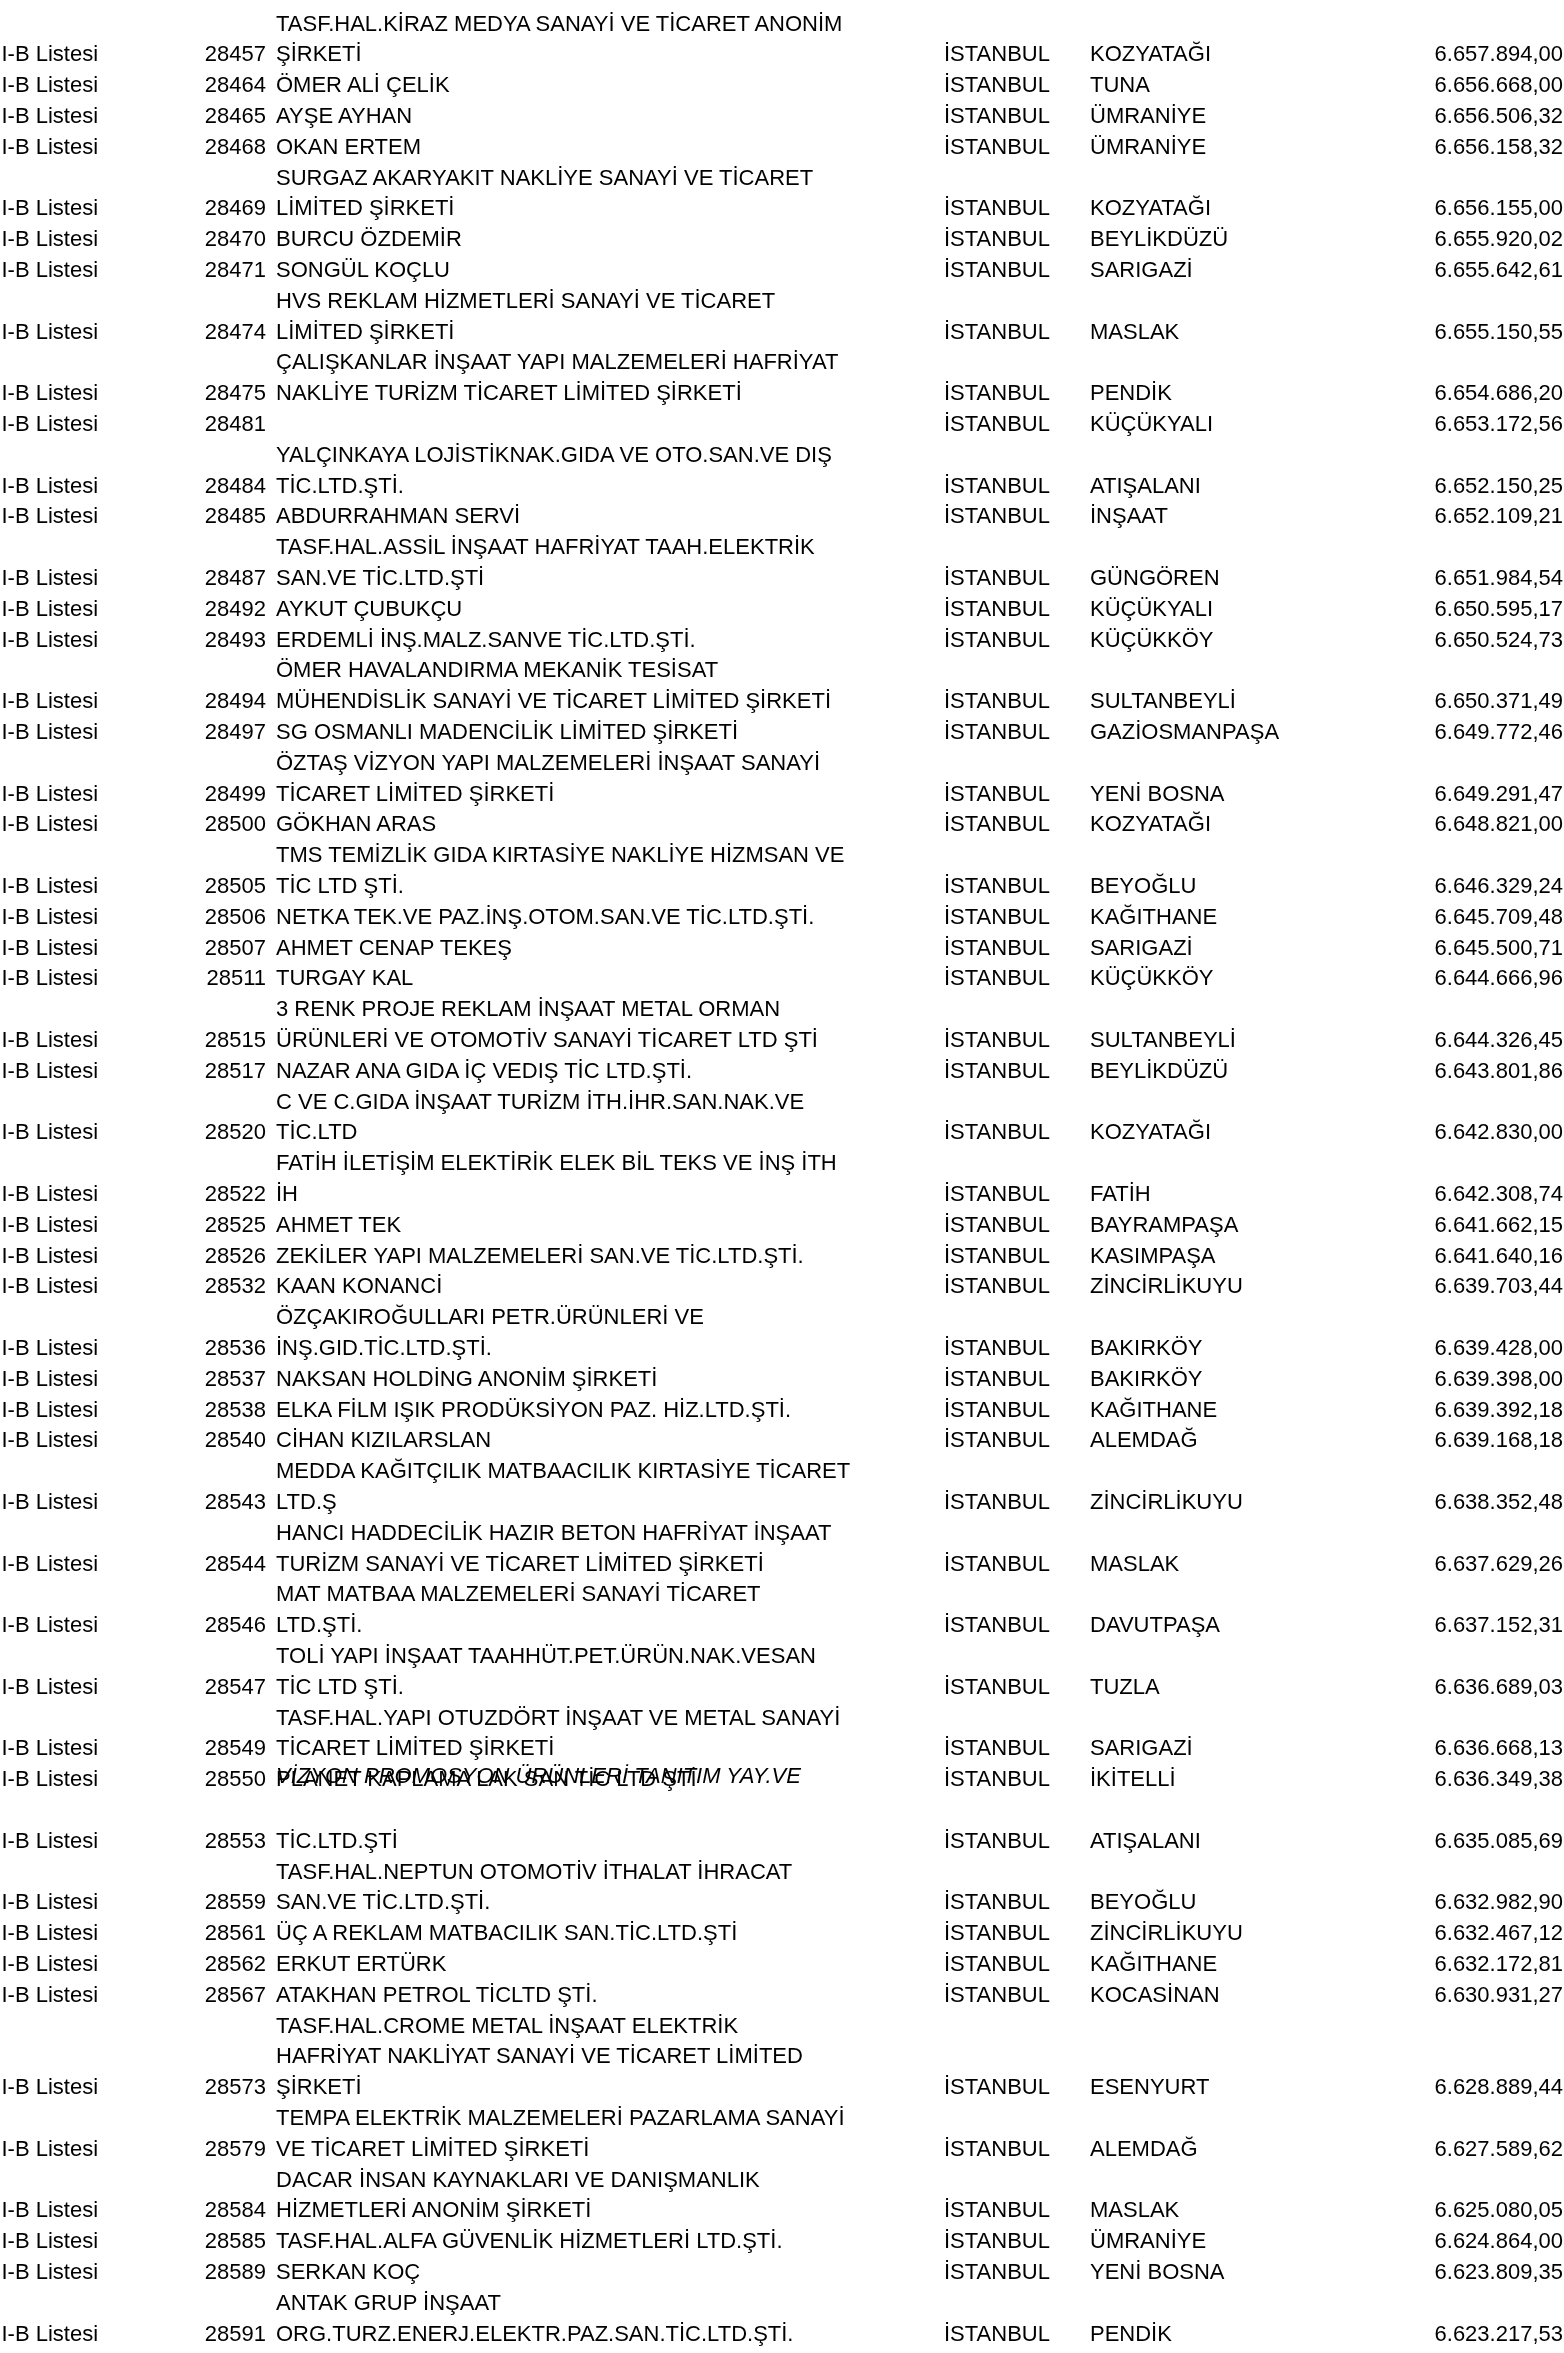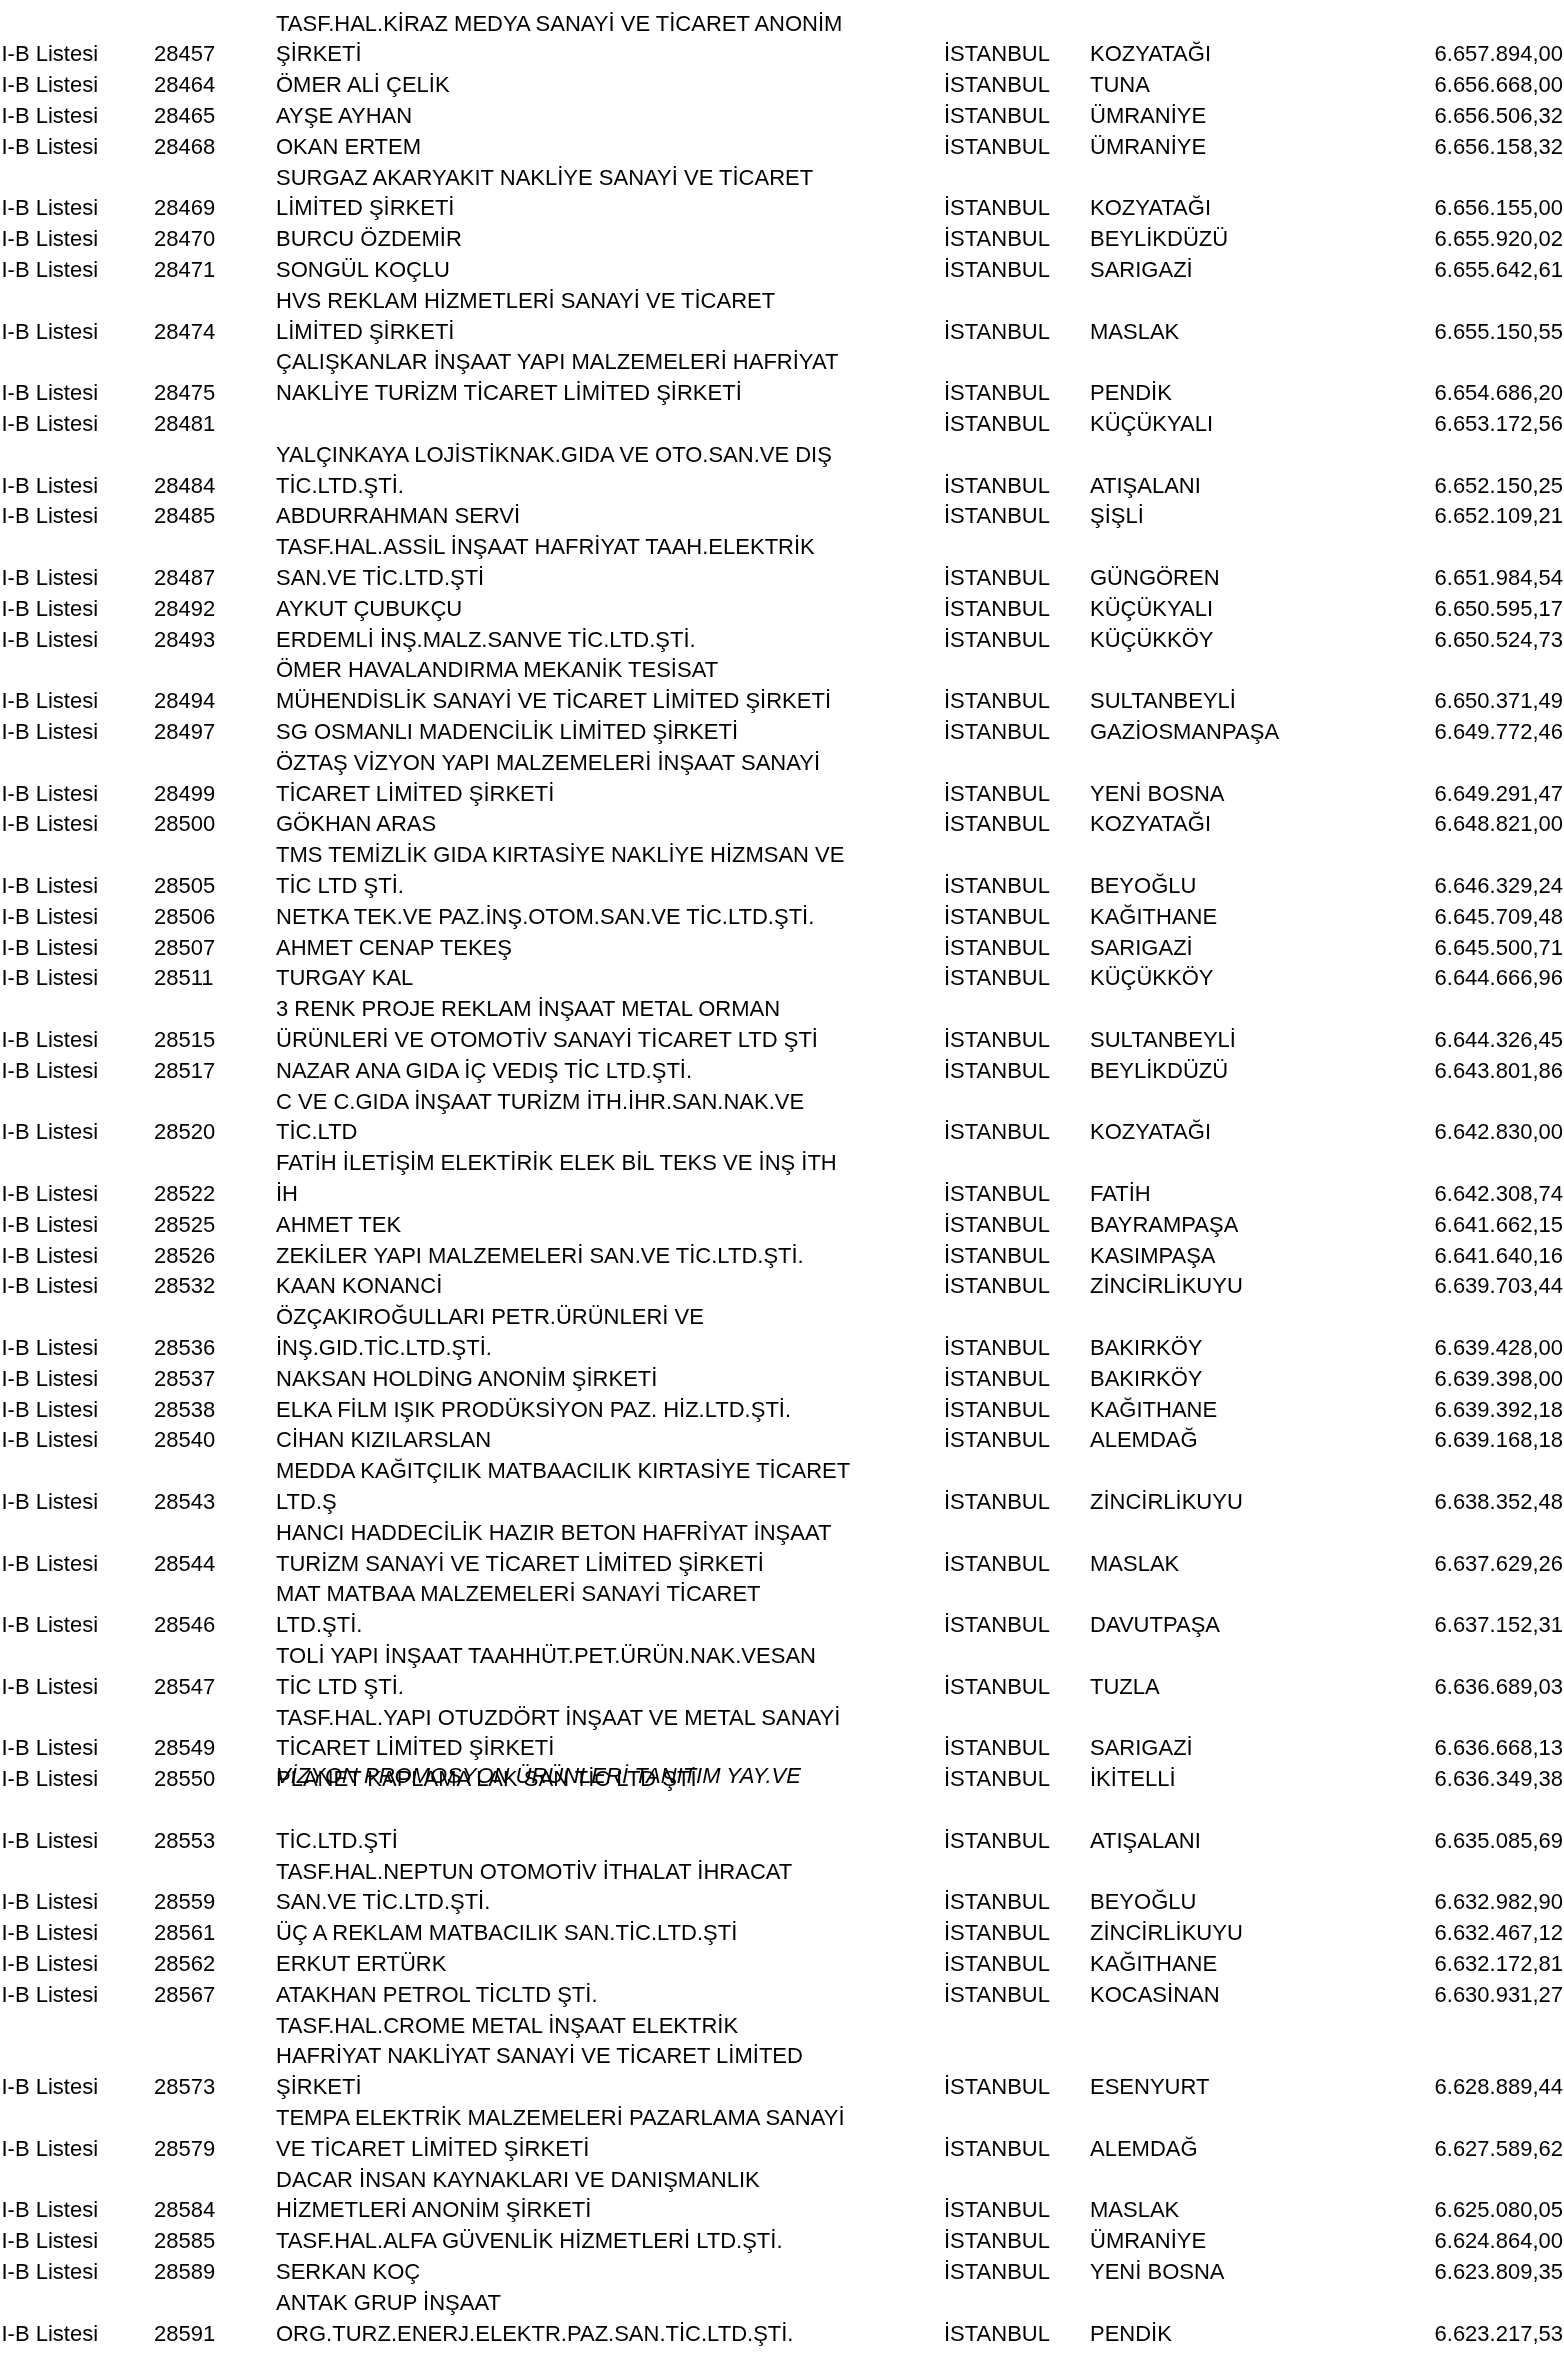--- a/index.html
+++ b/index.html
@@ -2,21 +2,21 @@
 <html style="font-size:12.3px"><head>
 <meta charset="utf-8">
 <style>
   html, body { margin: 0; padding: 0; background: #ffffff; }
   body { width: 1565px; height: 2354px; position: relative; overflow: hidden;
          font-family: "Liberation Sans", "DejaVu Sans", sans-serif; color: #000000; }
   #sheet { position: absolute; left: 0; top: 0; width: 1565px; height: 2354px; padding-left: 37px; }
   .line { position: absolute; left: 0; width: 1565px; height: 31px; font-size: 22px; line-height: 31px; white-space: nowrap; }
   .c { position: absolute; top: 0; }
   .c-list { left: 1.5px; }
-  .c-no { left: 154px; width: 112px; text-align: left; }
+  .c-no { left: 154px; width: 112px; text-align: right; }
   .c-name { left: 276px; }
   .c-city { left: 944px; }
   .c-district { left: 1090px; }
   .c-amount { left: 1309px; width: 1563px; width: 254px; text-align: right; }
 </style>
 </head>
 <body>
 
 <div id="sheet">
     <div class="line" style="top: 7.7px;">
@@ -119,21 +119,21 @@
       <span class="c c-name">TİC.LTD.ŞTİ.</span>
       <span class="c c-city">İSTANBUL</span>
       <span class="c c-district">ATIŞALANI</span>
       <span class="c c-amount">6.652.150,25</span>
     </div>
     <div class="line" style="top: 500px;">
       <span class="c c-list">I-B Listesi</span>
       <span class="c c-no">28485</span>
       <span class="c c-name">ABDURRAHMAN SERVİ</span>
       <span class="c c-city">İSTANBUL</span>
-      <span class="c c-district">ŞİŞLİ</span>
+      <span class="c c-district">İNŞAAT</span>
       <span class="c c-amount">6.652.109,21</span>
     </div>
     <div class="line" style="top: 531px;">
       <span class="c c-name">TASF.HAL.ASSİL İNŞAAT HAFRİYAT TAAH.ELEKTRİK</span>
     </div>
     <div class="line" style="top: 562px;">
       <span class="c c-list">I-B Listesi</span>
       <span class="c c-no">28487</span>
       <span class="c c-name">SAN.VE TİC.LTD.ŞTİ</span>
       <span class="c c-city">İSTANBUL</span>

